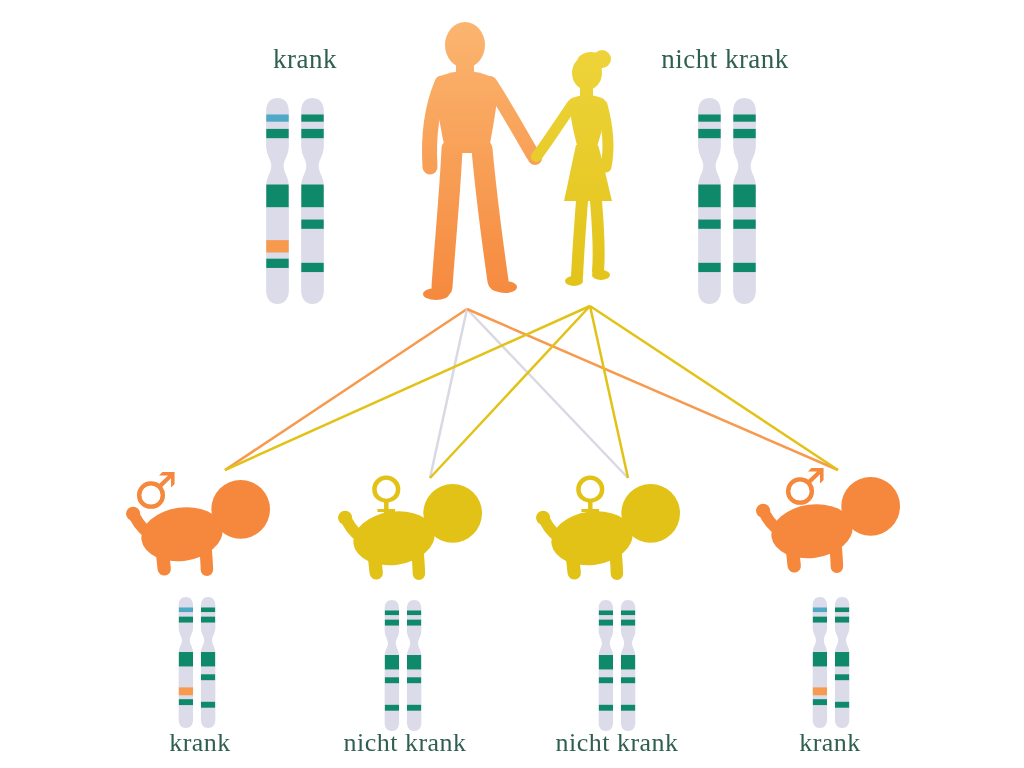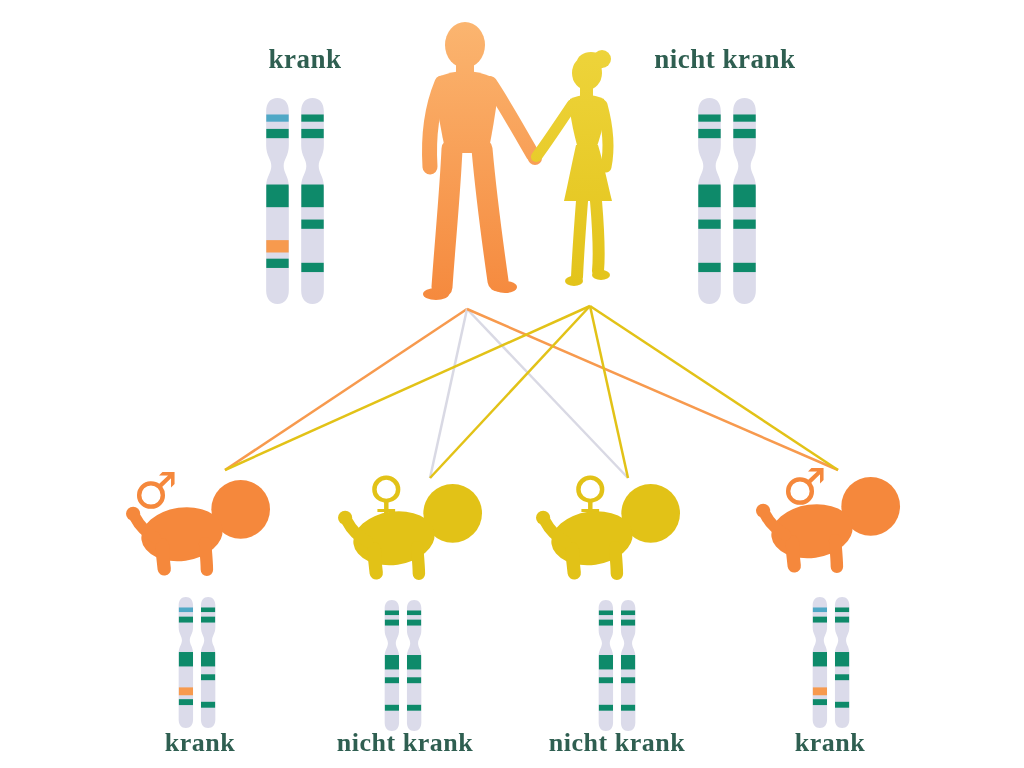--- a/index.html
+++ b/index.html
@@ -4,21 +4,21 @@
 <style>
   html,body{margin:0;padding:0;background:#fff;}
   .canvas{
     position:relative;width:1024px;height:768px;overflow:hidden;
     background:var(--background,#fff);
     font-family:"Liberation Serif","DejaVu Serif",serif;
   }
   .status-label{
     position:absolute;text-align:center;
     color:var(--text,#2F5F51);
-    font-size:27px;font-weight:700;letter-spacing:.5px;
+    font-size:27px;font-weight:400;letter-spacing:.5px;
     user-select:none;
   }
   .sex-symbol{
     position:absolute;font-family:"DejaVu Sans",sans-serif;
     font-size:50px;font-weight:bold;line-height:1;user-select:none;
   }
   .sex-symbol.male{color:var(--father,#F5883C);}
   .sex-symbol.female{color:var(--mother,#E2C217);}
   .abs{position:absolute;}
   svg{display:block;overflow:visible;}

